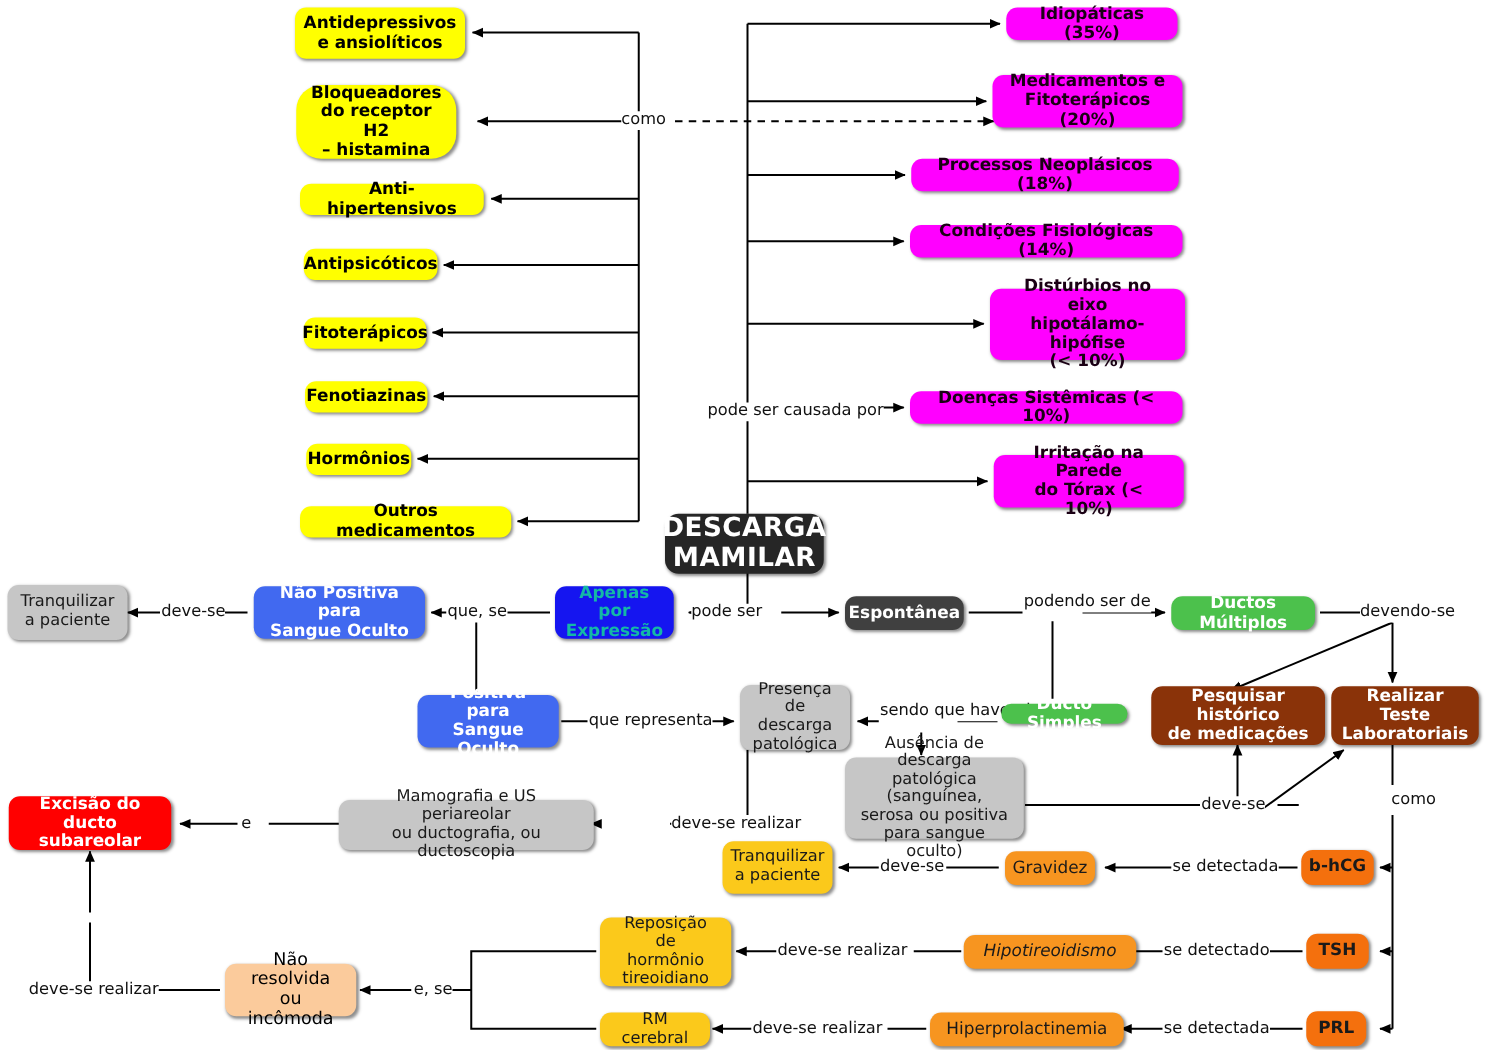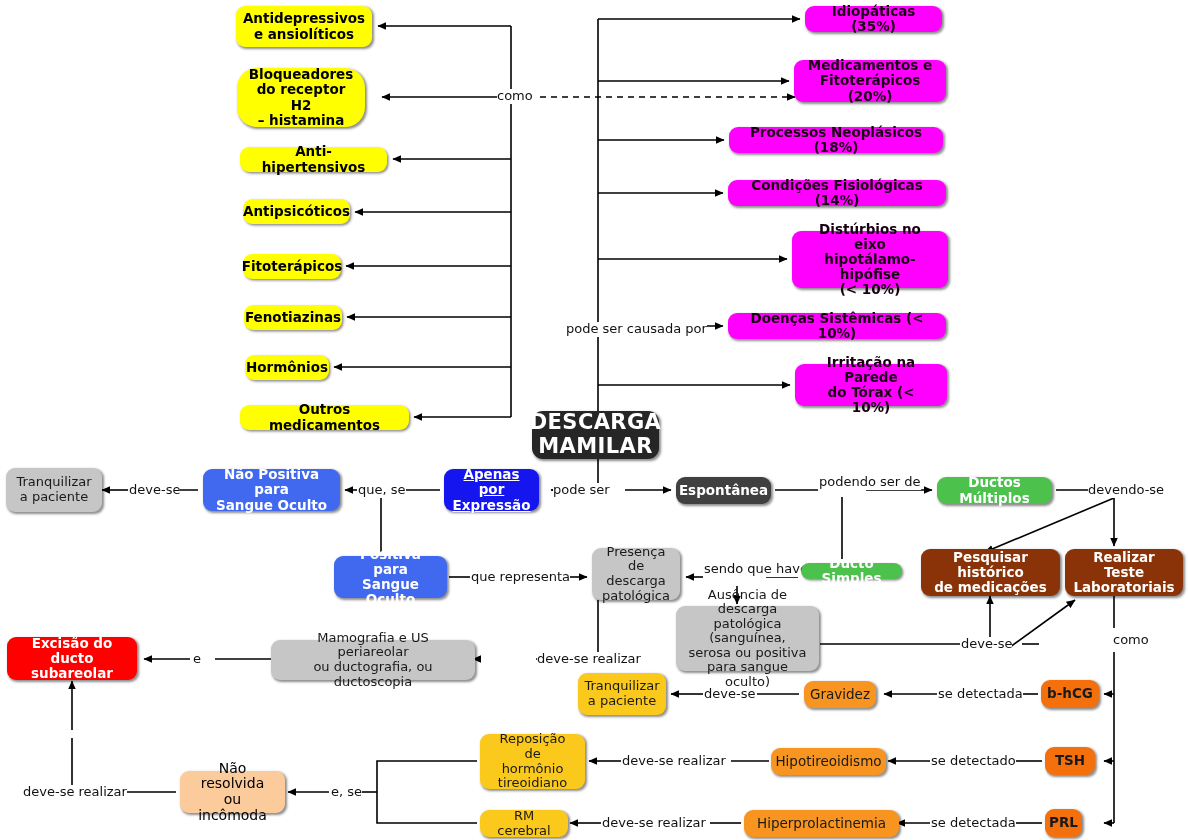--- a/index.html
+++ b/index.html
@@ -8,21 +8,21 @@
   svg#edges{position:absolute;left:0;top:0;width:1188px;height:840px;pointer-events:none;}
   .node{position:absolute;box-sizing:border-box;display:flex;align-items:center;justify-content:center;
         text-align:center;border-radius:9px;line-height:1.12;
         box-shadow:1.5px 1.5px 2.5px rgba(0,0,0,.45);}
   .node span{display:block;padding:0 6px;}
   
   .c-yellow{background:#ffff00;color:#000;font-weight:bold;font-size:13.5px;}
   .c-magenta{background:#ff00ff;color:#1a0014;font-weight:bold;font-size:13.5px;}
   .c-black{background:#262626;color:#fff;font-weight:bold;font-size:21px;letter-spacing:.4px;border-radius:11px;}
   .c-blue{background:#4169f0;color:#fff;font-weight:bold;font-size:13.5px;}
-  .c-blue-d{background:#1515f0;color:#ffffff;font-weight:bold;font-size:13.5px;text-decoration:underline;}
+  .c-blue-d{background:#1515f0;color:#14b8a6;font-weight:bold;font-size:13.5px;}
   .c-green-d{background:#404040;color:#fff;font-weight:bold;font-size:13.5px;}
   .c-green{background:#4cc14c;color:#fff;font-weight:bold;font-size:13.5px;}
   .c-brown{background:#8a3309;color:#fff;font-weight:bold;font-size:13.5px;}
   .c-grey{background:#c6c6c6;color:#1a1a1a;font-weight:normal;font-size:13px;}
   .c-red{background:#ff0000;color:#fff;font-weight:bold;font-size:13.5px;}
   .c-gold{background:#fbc91b;color:#1a1a1a;font-weight:normal;font-size:13px;}
   .c-orange{background:#f79520;color:#1a1a1a;font-weight:normal;font-size:13.5px;}
   .c-orange-d{background:#f4700d;color:#1a1a1a;font-weight:bold;font-size:13.5px;}
   .c-peach{background:#fbcb9c;color:#000000;font-weight:normal;font-size:14px;}
   .elabel{position:absolute;font-size:13px;color:#111;line-height:1.12;text-align:center;
@@ -331,36 +331,36 @@
     <span>b-hCG</span>
   </div>
 
   <div class="node c-gold" style="left:480px;top:734px;width:105px;height:55px;">
     <span>
         <span>Reposição de</span>
         <span>hormônio</span>
         <span>tireoidiano</span>
       </span>
   </div>
-  <div class="node c-orange" style="left:771px;top:748px;width:115px;height:27px;">
+  <div class="node c-orange" style="left:771px;top:748px;width:138px;height:27px;font-style:italic;">
     <span>Hipotireoidismo</span>
   </div>
   <div class="node c-orange-d" style="left:1045px;top:747px;width:50px;height:28px;">
     <span>TSH</span>
   </div>
 
   <div class="node c-peach" style="left:180px;top:771px;width:105px;height:42px;">
     <span>
         <span>Não resolvida</span>
         <span>ou incômoda</span>
       </span>
   </div>
   <div class="node c-gold" style="left:480px;top:810px;width:88px;height:27px;">
     <span>RM cerebral</span>
   </div>
   <div class="node c-orange" style="left:744px;top:810px;width:155px;height:27px;">
     <span>Hiperprolactinemia</span>
   </div>
-  <div class="node c-orange-d" style="left:1045px;top:809px;width:37px;height:28px;">
+  <div class="node c-orange-d" style="left:1045px;top:809px;width:48px;height:28px;">
     <span>PRL</span>
   </div>
 
 </div>
 
 </body></html>

